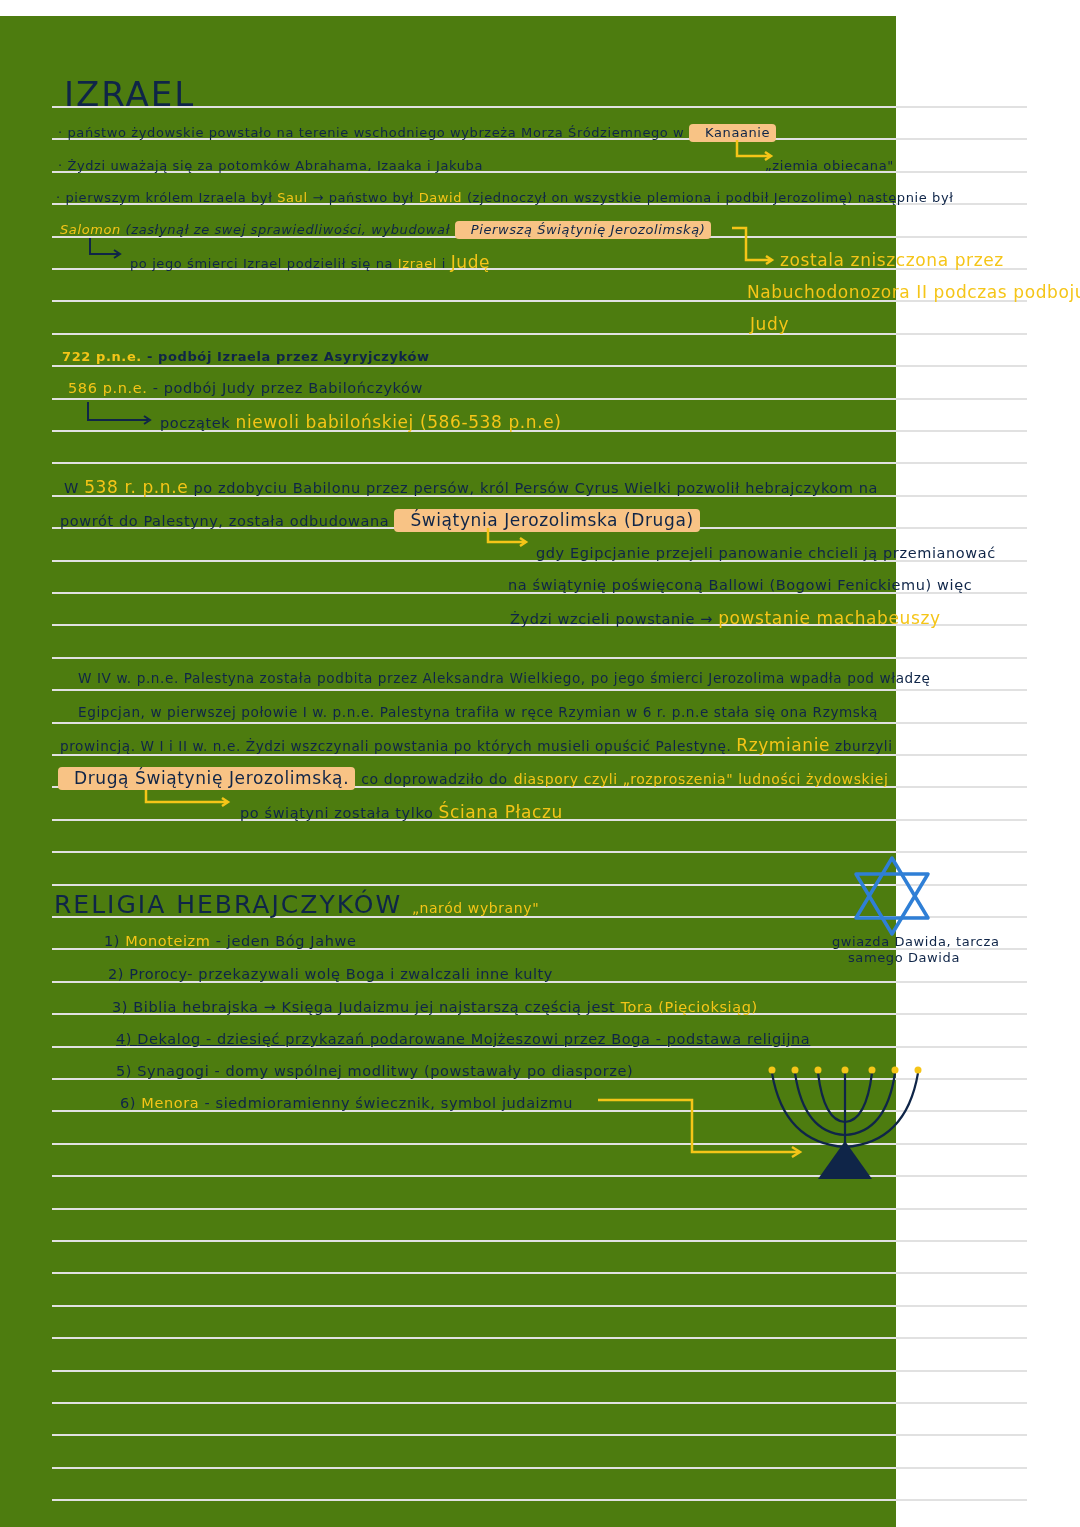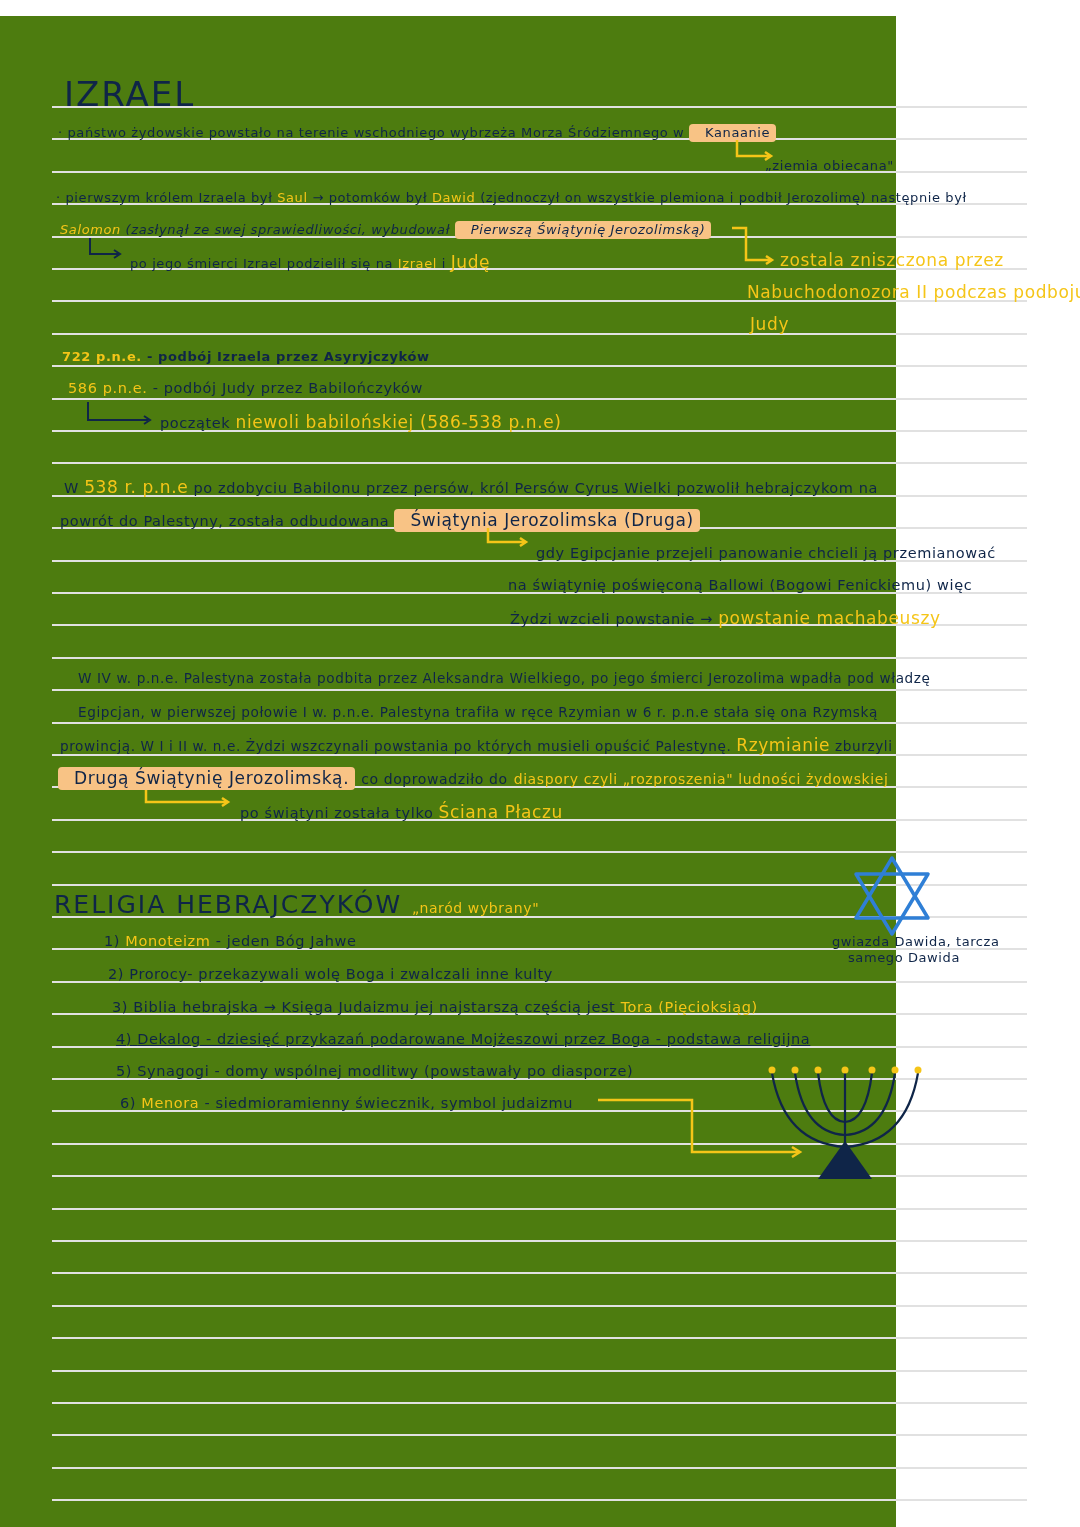--- a/index.html
+++ b/index.html
@@ -76,25 +76,26 @@
   <div class="t small" style="left:58px;top:107px;">
     <span>· państwo żydowskie powstało na terenie wschodniego wybrzeża Morza Śródziemnego w</span>
     <span class="hl">Kanaanie</span>
   </div>
   <svg class="arrow" style="left:735px;top:124px;" width="40" height="26">
     <path d="M2 0 V16 H34" stroke="#f5c518" stroke-width="2.5" fill="none"></path>
     <path d="M30 12 L36 16 L30 20" stroke="#f5c518" stroke-width="2.5" fill="none"></path>
   </svg>
   <div class="t small" style="left:765px;top:140px;">„ziemia obiecana"</div>
 
+  <div class="t small" style="left:58px;top:140px;">· Żydzi uważają się za potomków Abrahama, Izaaka i Jakuba</div>
 
   <div class="t small" style="left:56px;top:172px;">
     <span>· pierwszym królem Izraela był</span>
     <span class="y">Saul</span>
-    <span>→ potomków był</span>
+    <span>→ państwo był</span>
     <span class="y">Dawid</span>
     <span>(zjednoczył on wszystkie plemiona i podbił Jerozolimę) następnie był</span>
   </div>
 
   <div class="t small" style="left:60px;top:204px;font-style:italic;">
     <span class="y">Salomon</span>
     <span>(zasłynął ze swej sprawiedliwości, wybudował</span>
     <span class="hl"><span>Pierwszą Świątynię Jerozolimską</span><span>)</span></span>
   </div>
   <svg class="arrow" style="left:732px;top:210px;" width="45" height="40">

